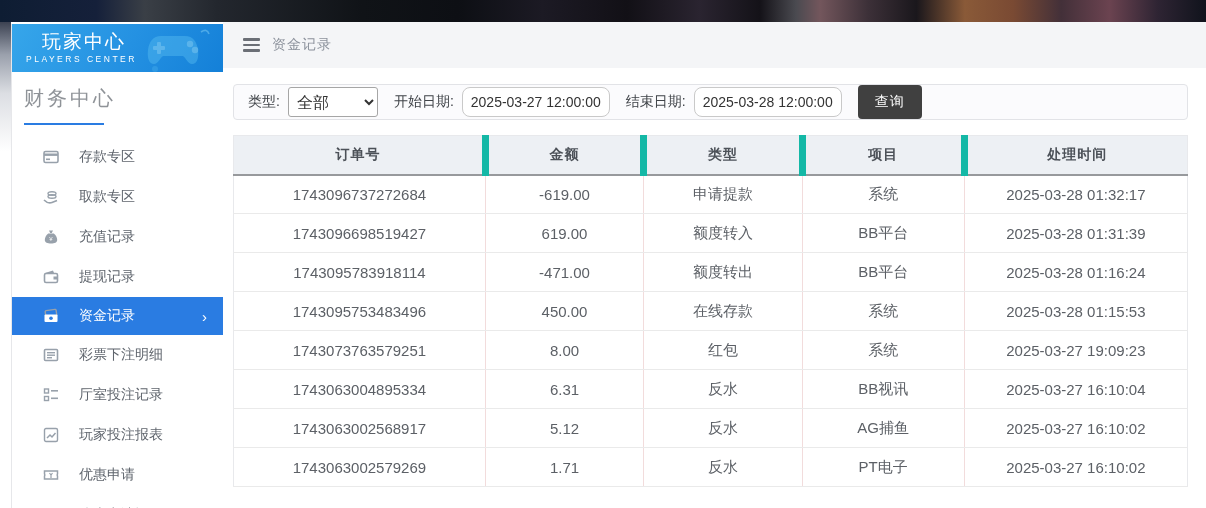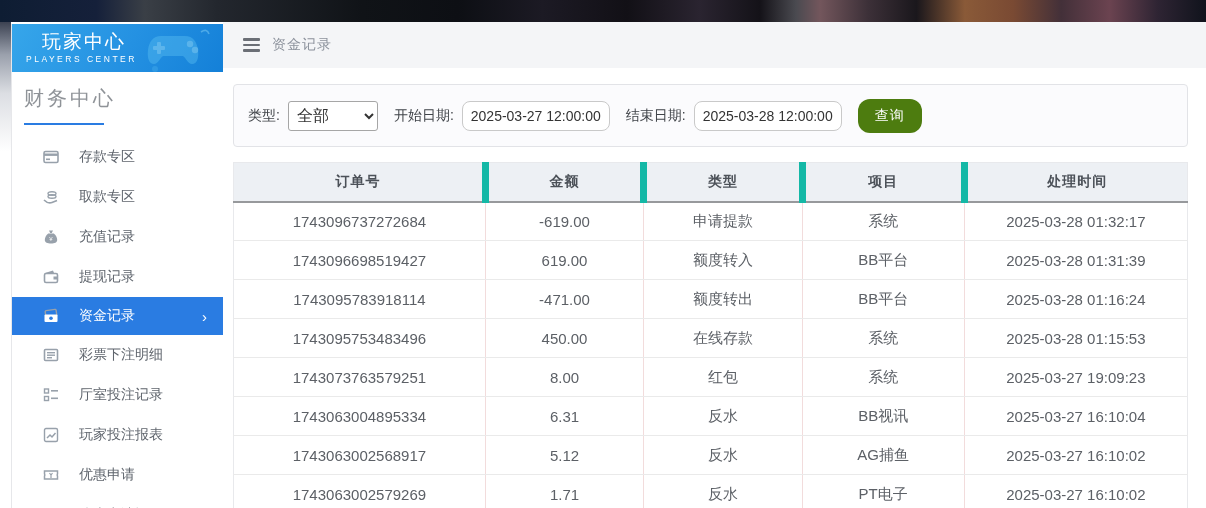--- a/index.html
+++ b/index.html
@@ -48,36 +48,36 @@
   .menu-item.active .chev{ position:absolute; right:16px; font-size:15px; color:#fff; }
   
   .main{ position:absolute; left:223px; top:22px; right:0; bottom:0; background:#f4f5f7; }
   .breadcrumb{ height:46px; display:flex; align-items:center; padding-left:20px; }
   .hamburger{ width:17px; display:flex; flex-direction:column; gap:3px; margin-right:12px; cursor:pointer; }
   .hamburger span{ display:block; height:2.5px; background:#6b6f76; border-radius:1px; }
   .breadcrumb .label{ font-size:14px; color:#8c929c; letter-spacing:1px; }
   .panel{ position:absolute; left:0; right:0; top:46px; bottom:0; background:#ffffff; padding:16px 18px 0 10px; }
   
   .filter-bar{
-    height:63px; border:1px solid #e2e3e7; border-radius:4px; background:#fbfbfd;
+    height:36px; border:1px solid #e2e3e7; border-radius:4px; background:#fbfbfd;
     display:flex; align-items:center; padding:0 14px; font-size:14px; color:#404449;
   }
   .filter-bar label{ margin-right:8px; }
   .filter-bar select{
     width:90px; height:30px; border:1px solid #a6a6a6; border-radius:3px;
     background:#fff; font-size:16px; color:#333; padding:3px 4px; margin-right:16px;
     font-family:"Liberation Sans","DejaVu Sans",sans-serif;
   }
   .filter-bar input{
     width:148px; height:30px; border:1px solid #c9c9c9; border-radius:8px;
     font-size:14px; color:#333; padding:0 8px; margin-right:16px; background:#fff;
     font-family:"Liberation Sans","DejaVu Sans",sans-serif;
   }
   .btn-query{
-    background:#4d7c0f; color:#fff; border:none; border-radius:12px;
+    background:#404040; color:#fff; border:none; border-radius:4px;
     font-size:14px; padding:8px 17px; cursor:pointer; letter-spacing:1px;
     font-family:"Liberation Sans","DejaVu Sans",sans-serif;
   }
   
   table{ width:100%; border-collapse:collapse; margin-top:15px; table-layout:fixed;
          border:1px solid #e8e9ec; }
   thead th{
     background:#edf0f4; height:39px; font-size:14px; font-weight:bold; color:#4c5158;
     border-right:7px solid #14b8a6; border-bottom:2px solid #97999c; letter-spacing:1px;
   }

